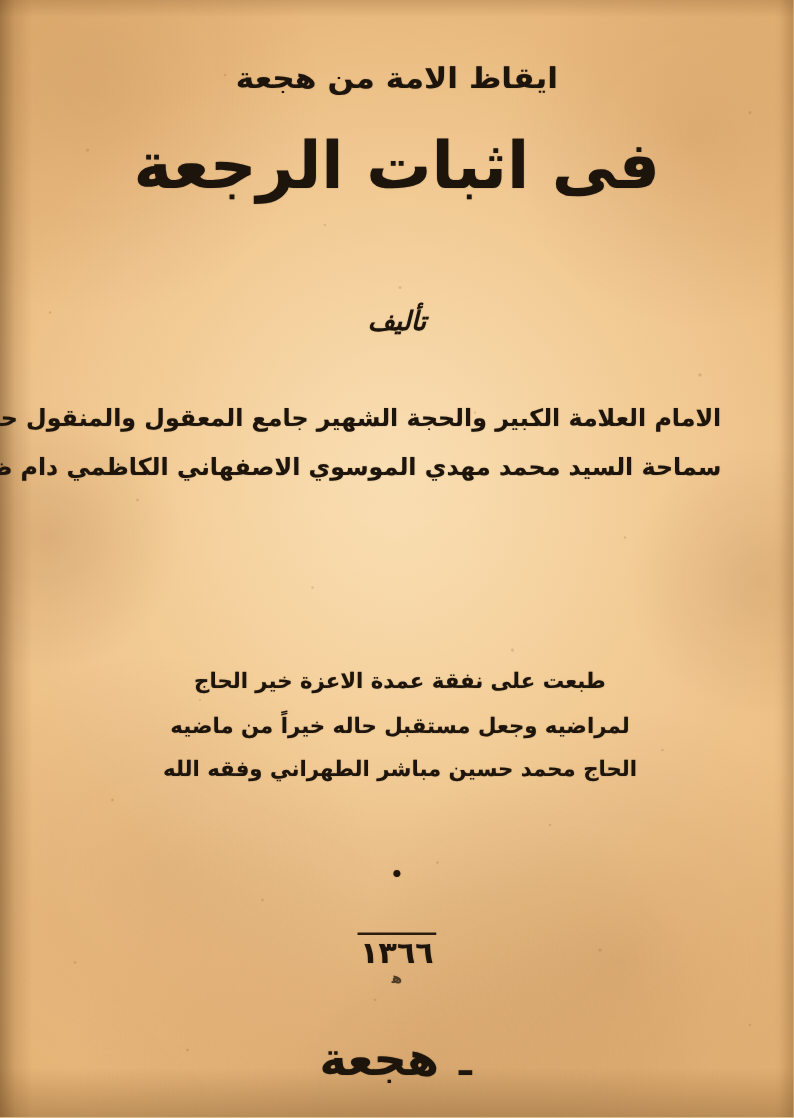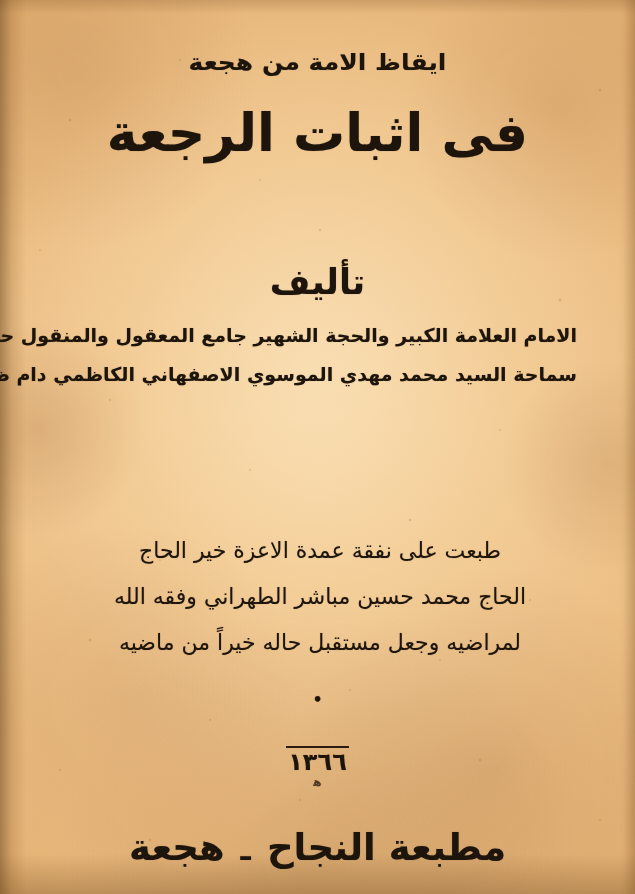--- a/index.html
+++ b/index.html
@@ -106,43 +106,44 @@
     left: 0; right: 0;
     font-family: "DejaVu Sans", sans-serif;
     font-size: 52px;
     font-weight: 700;
     letter-spacing: 2px;
     line-height: 1.15;
   }
 
   .byline-label {
     position: absolute;
-    top: 262px;
-    left: 0; right: 0;
-    font-size: 35px;
-    font-weight: 700;
+    top: 245px;
+    left: 0; right: 0;
+    font-size: 21px;
+    font-weight: 700;
+    font-style: italic;
   }
 
   .author-block {
     position: absolute;
     top: 316px;
     left: 58px; right: 58px;
     font-size: 19px;
     font-weight: 700;
     line-height: 2.05;
     letter-spacing: 0.5px;
   }
   .author-block div { white-space: nowrap; }
 
   .dedication-block {
     position: absolute;
     top: 528px;
     left: 90px; right: 85px;
-    font-size: 22px;
-    font-weight: 400;
+    font-size: 17px;
+    font-weight: 700;
     line-height: 2.1;
     letter-spacing: 0.3px;
   }
   .dedication-block div { white-space: nowrap; }
 
   .center-dot {
     position: absolute;
     top: 690px;
     left: 0; right: 0;
     font-size: 16px;
@@ -236,31 +237,30 @@
 
     <div class="byline-label ink">تأليف</div>
 
     <div class="author-block ink">
       <div>الامام العلامة الكبير والحجة الشهير جامع المعقول والمنقول حاوي الفروع</div>
       <div>سماحة السيد محمد مهدي الموسوي الاصفهاني الكاظمي دام ظله</div>
     </div>
 
     <div class="dedication-block ink">
       <div>طبعت على نفقة عمدة الاعزة خير الحاج</div>
+      <div>لمراضيه وجعل مستقبل حاله خيراً من ماضيه</div>
       <div>الحاج محمد حسين مباشر الطهراني وفقه الله</div>
-      <div>لمراضيه وجعل مستقبل حاله خيراً من ماضيه</div>
     </div>
 
     <div class="center-dot ink">•</div>
 
     <div class="year ink">
       <span class="overline">١٣٦٦</span>
     </div>
     <div class="year-sub ink">ه‍</div>
 
     <div class="press-line ink">
-      <span>مطبعة النجاح</span>
       <span class="sep">ـ</span>
       <span>هجعة</span>
     </div>
 
   </div>
 </div>
 
 </body></html>

